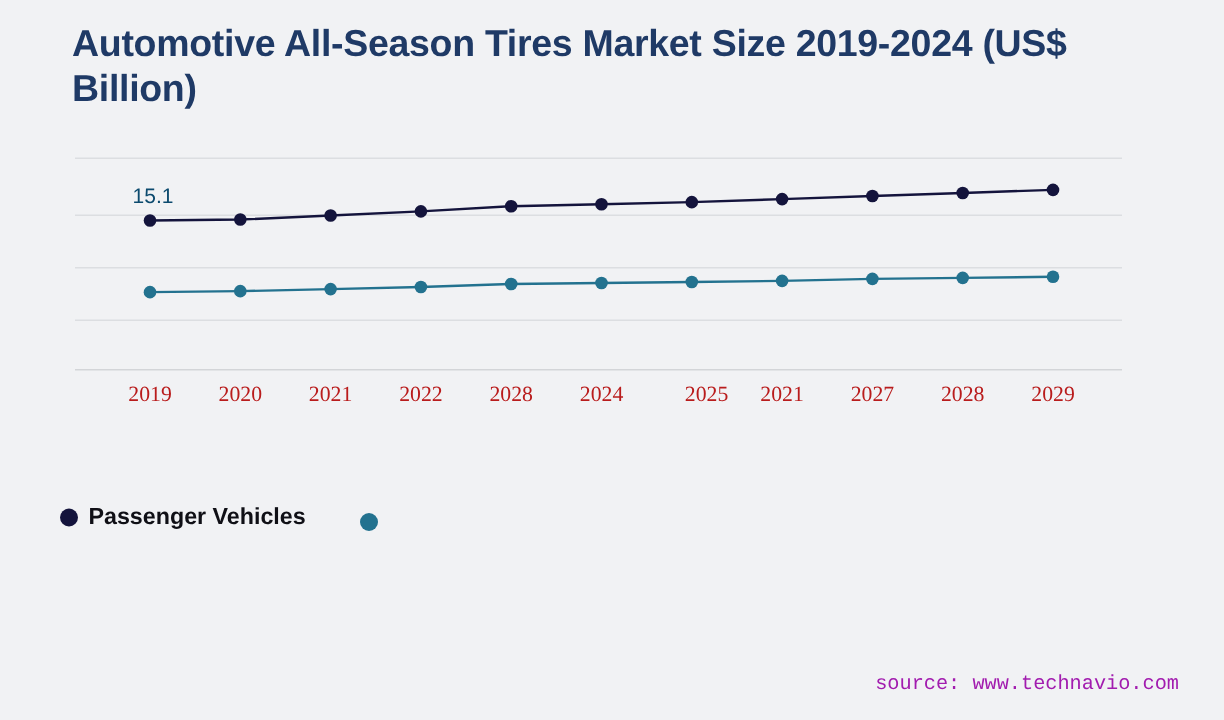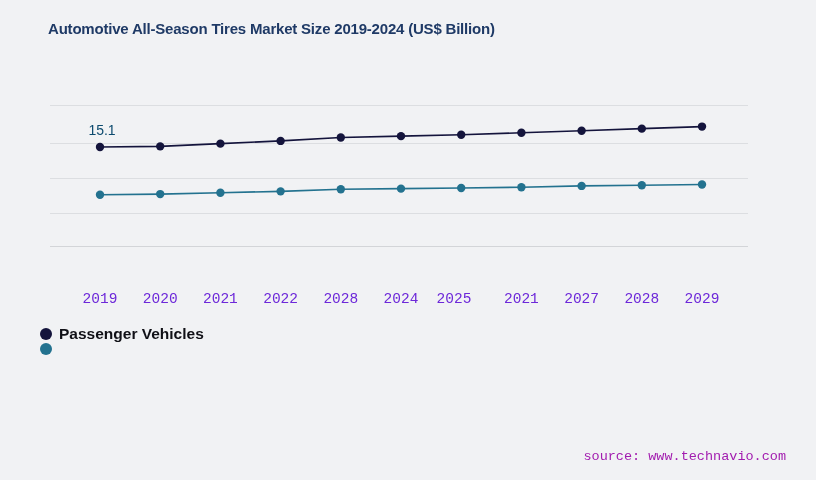--- a/index.html
+++ b/index.html
@@ -20,21 +20,21 @@
     background: #f1f2f4;
   }
 
   
   .chart-title {
     position: absolute;
     left: 48px;
     top: 14px;
     width: 712px;
     font-family: "Liberation Sans", sans-serif;
-    font-size: 15px;
+    font-size: 25px;
     font-weight: bold;
     line-height: 30px;
     letter-spacing: -0.2px;
     color: #1f3a66;
     white-space: pre-wrap;
   }
 
   
   .plot-area {
     position: absolute;
@@ -87,36 +87,35 @@
   .xaxis {
     position: absolute;
     left: 50px;
     top: 255px;
     width: 698px;
     height: 22px;
   }
   .xtick {
     position: absolute;
     top: 0;
-    font-family: Liberation Mono, monospace;
+    font-family: Liberation Serif, serif;
     font-size: 14.5px;
-    color: #6d28d9;
+    color: #b91c1c;
     transform: translateX(-50%);
     white-space: nowrap;
-    margin-top: 36px;
   }
 
   
   .legend {
     position: absolute;
     left: 40px;
-    top: 325px;
+    top: 336px;
     display: flex;
-    flex-direction: column;
-    align-items: flex-start;
+    flex-direction: row;
+    align-items: flex-end;
   }
   .legend-item {
     display: flex;
     flex-direction: row;
     align-items: center;
     margin-right: 36px;
   }
   .legend-swatch {
     width: 12px;
     height: 12px;
@@ -193,21 +192,21 @@
       </div>
   </div>
 
   <div class="xaxis">
       <div class="xtick" style="left: 50px;">2019</div>
       <div class="xtick" style="left: 110.2px;">2020</div>
       <div class="xtick" style="left: 170.4px;">2021</div>
       <div class="xtick" style="left: 230.6px;">2022</div>
       <div class="xtick" style="left: 290.8px;">2028</div>
       <div class="xtick" style="left: 351px;">2024</div>
-      <div class="xtick" style="left: 404px;">2025</div>
+      <div class="xtick" style="left: 421px;">2025</div>
       <div class="xtick" style="left: 471.4px;">2021</div>
       <div class="xtick" style="left: 531.6px;">2027</div>
       <div class="xtick" style="left: 591.8px;">2028</div>
       <div class="xtick" style="left: 652px;">2029</div>
     </div>
 
   <div class="legend">
       <div class="legend-item">
         <span class="legend-swatch" style="background: rgb(20, 20, 60);"></span>
         <span class="legend-label">Passenger Vehicles</span>

